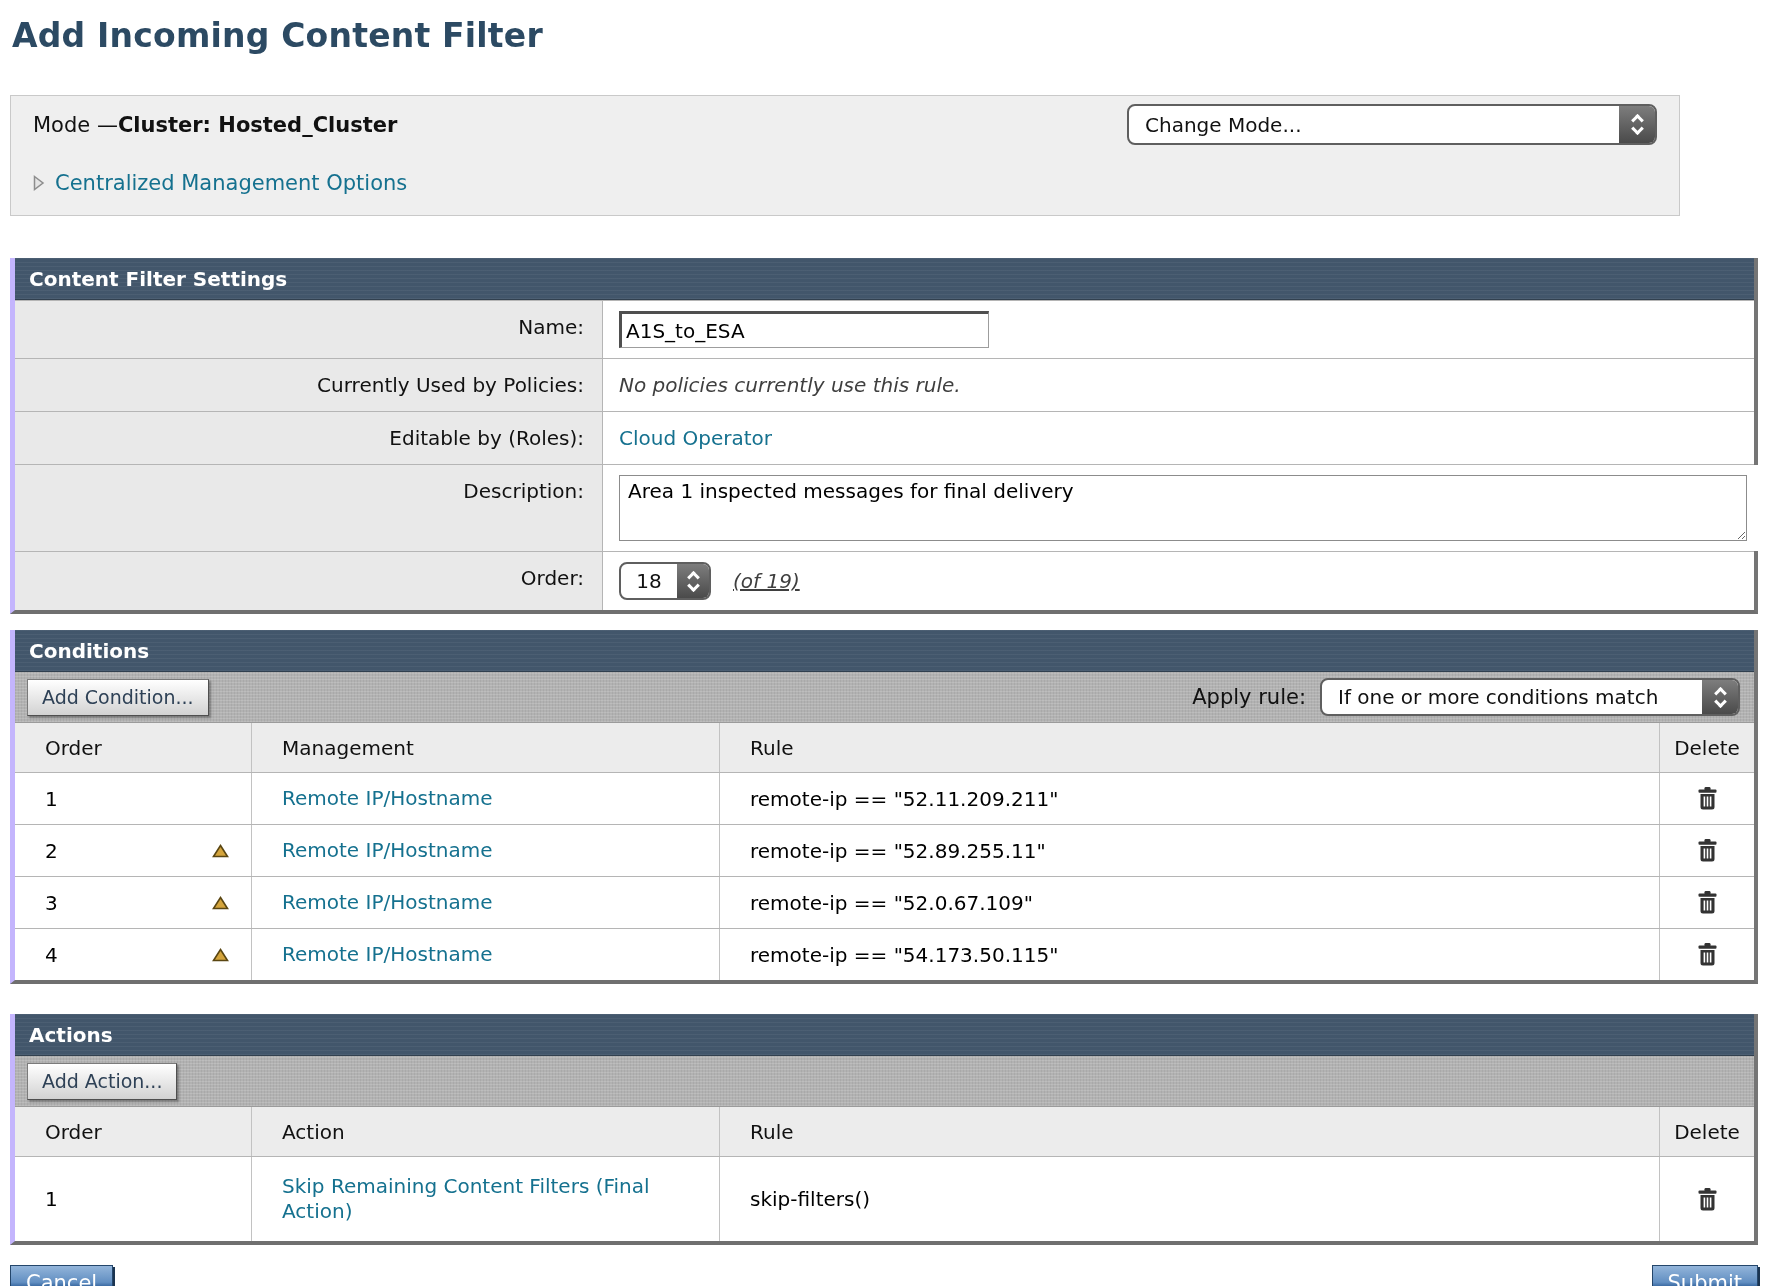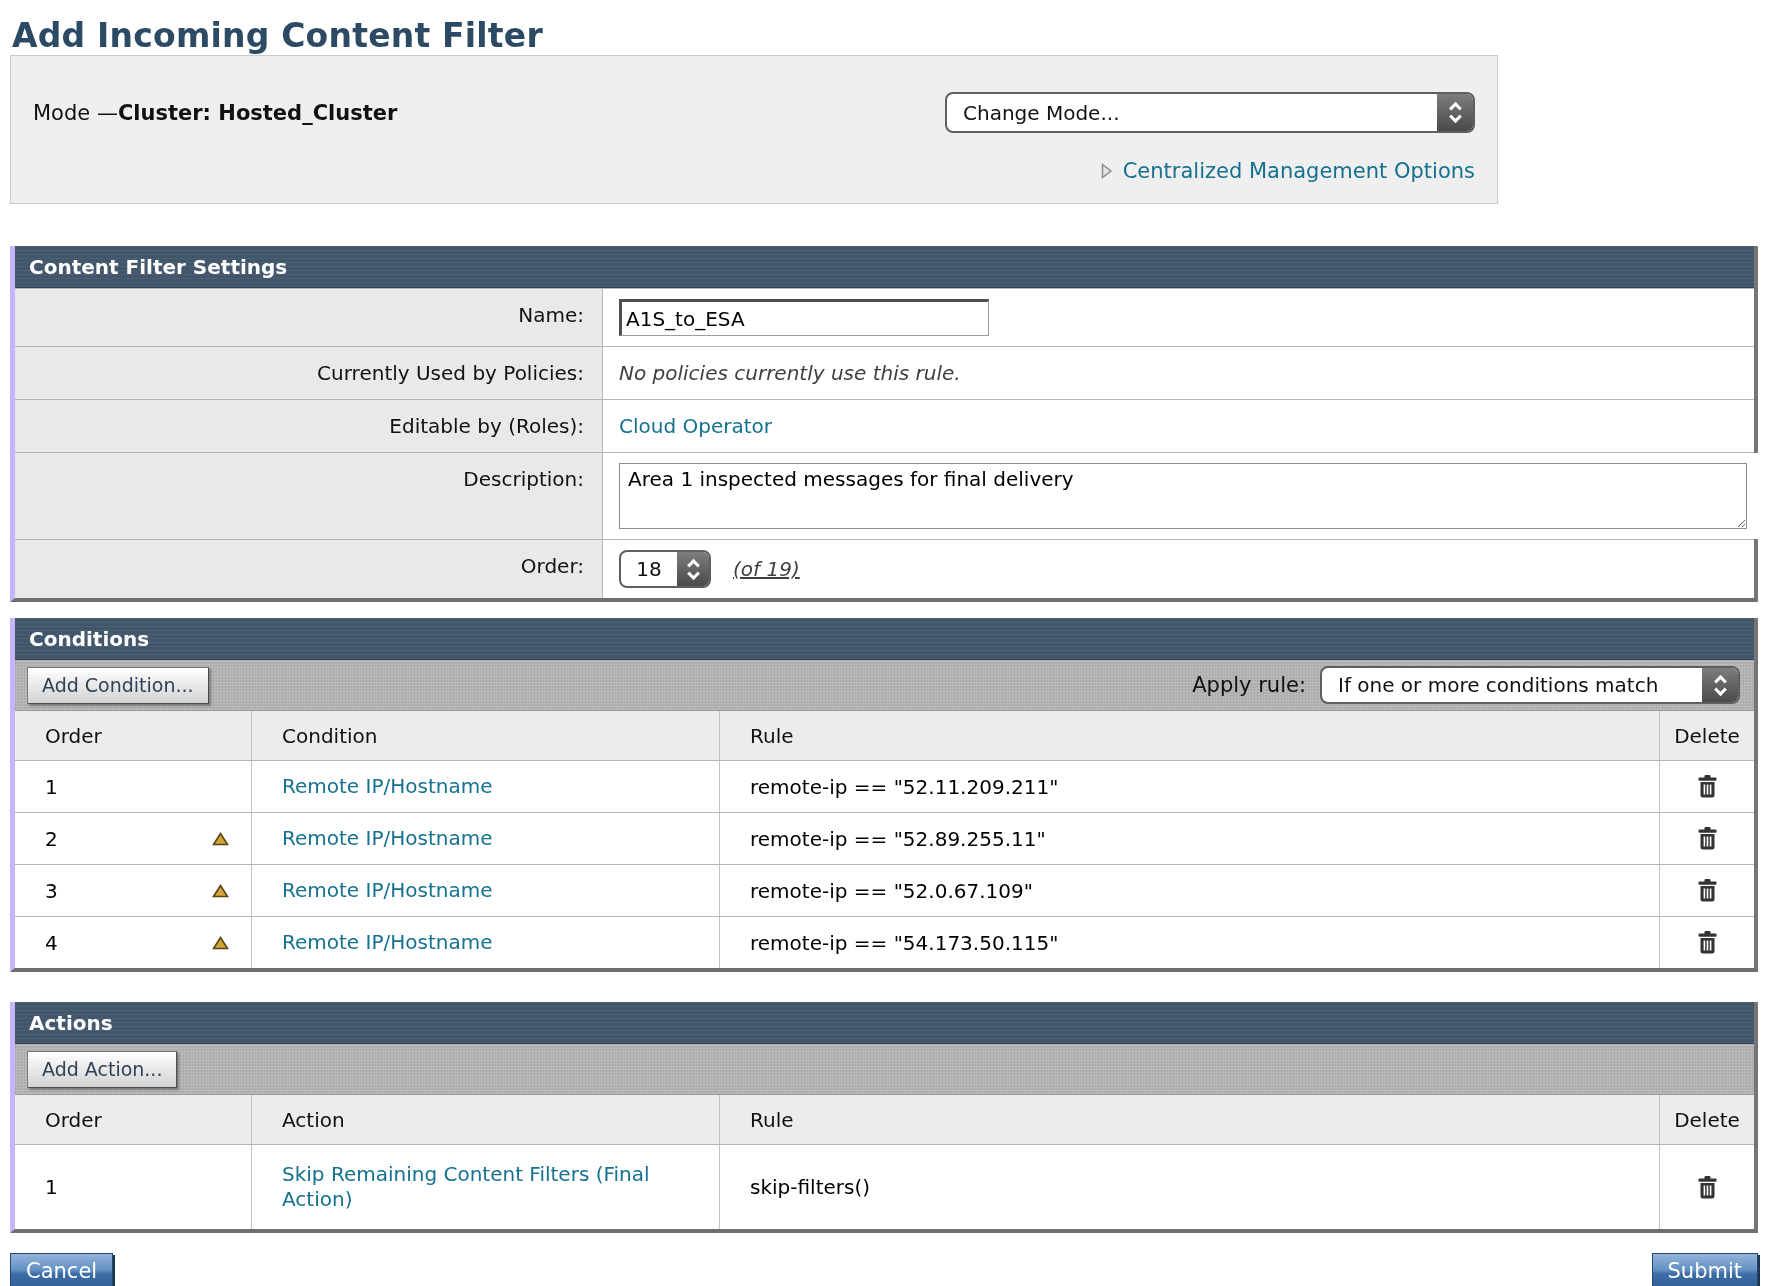--- a/index.html
+++ b/index.html
@@ -13,29 +13,30 @@
   .page { padding: 12px 12px 0 10px; }
 
   
   .page-title {
     font-size: 33px; font-weight: bold; color: #2c4a63;
     margin: 4px 0 0 2px; letter-spacing: 0.2px;
   }
 
   
   .mode-panel {
+    margin-top: 40px;
     background: #efefef;
     border: 1px solid #c9c9c9;
-    padding: 36px 22px 20px 22px;
-    width: 1488px;
+    padding: 8px 22px 20px 22px;
+    width: 1670px;
   }
   .mode-row { display: flex; justify-content: space-between; align-items: center; }
   .mode-text { font-size: 21px; color: #111; }
   .mode-text .bold { font-weight: bold; }
-  .cmo-row { margin-top: 26px; display: flex; align-items: center; gap: 10px; justify-content: flex-end; }
+  .cmo-row { margin-top: 26px; display: flex; align-items: center; gap: 10px; }
   a.link { color: #15718f; text-decoration: none; cursor: pointer; }
   .cmo-row a.link { font-size: 21px; }
 
   
   .select {
     position: relative; background: #fff;
     border: 2px solid #5f5f5f; border-radius: 8px;
     display: inline-flex; align-items: center;
     cursor: pointer; overflow: hidden;
   }
@@ -239,21 +240,21 @@
               <i class="chev up"></i>
               <i class="chev down"></i>
             </span>
         </div>
       </div>
     </div>
 
     <div class="dtable">
       <div class="trow thead">
         <div>Order</div>
-        <div>Condition</div>
+        <div>Management</div>
         <div>Rule</div>
         <div class="th-delete">Delete</div>
       </div>
 
       <div class="trow tbody-row">
         <div class="cell-order">
             <span>1</span>
           </div>
         <div>
             <a class="link cond-link">Remote IP/Hostname</a>

